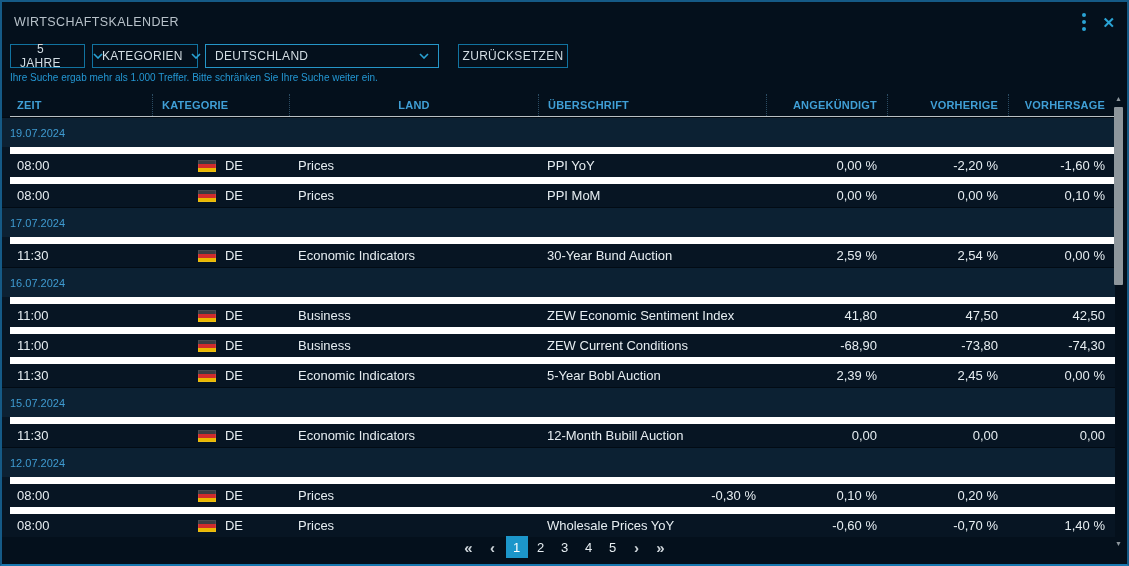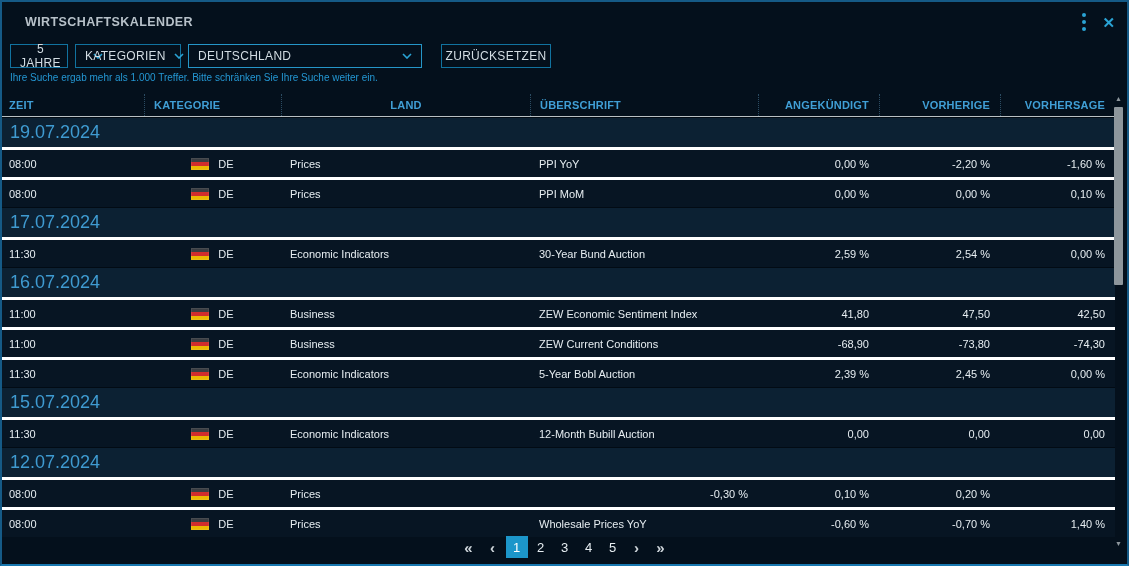--- a/index.html
+++ b/index.html
@@ -5,54 +5,54 @@
   html,body{margin:0;padding:0;background:#000;}
   .widget{
     position:relative;width:1129px;height:566px;box-sizing:border-box;
     background:var(--background);border:2px solid var(--panel-border);
     border-bottom-color:#1878b0;
     font-family:"Liberation Sans",sans-serif;color:var(--row-text);
     overflow:hidden;
   }
   
   .titlebar{position:absolute;top:0;left:0;right:0;height:40px;display:flex;align-items:center;}
-  .title{padding-left:23px;font-size:12.5px;font-weight:bold;letter-spacing:.4px;color:var(--title-text);}
+  .title{padding-left:12px;font-size:12.5px;font-weight:normal;letter-spacing:.4px;color:var(--title-text);}
   .titlebar-actions{margin-left:auto;display:flex;align-items:center;gap:14px;padding-right:12px;}
   .kebab{display:flex;flex-direction:column;align-items:center;cursor:pointer;padding:2px;}
   .kebab i{width:4px;height:4px;border-radius:50%;background:var(--accent);margin:1.5px 0;}
   .close{color:var(--accent);font-size:15px;font-weight:bold;cursor:pointer;line-height:1;}
   
   .filterbar{position:absolute;top:42px;left:8px;display:flex;gap:7px;}
   .filter-btn,.reset-btn{
     box-sizing:border-box;height:24px;background:transparent;
     border:1px solid var(--filter-border);color:#d3dde3;
     font-family:"Liberation Sans",sans-serif;font-size:12px;letter-spacing:.3px;
     display:flex;align-items:center;justify-content:space-between;
     padding:0 9px;cursor:pointer;
   }
-  .filter-btn.w1{width:58px;gap:24px;} .filter-btn.w2{width:106px;}
+  .filter-btn.w1{width:75px;gap:24px;} .filter-btn.w2{width:106px;}
   .filter-btn.country{width:234px;border-color:var(--filter-border-active);}
   .reset-btn{width:110px;justify-content:center;margin-left:12px;}
   .chev{flex:none;margin-left:8px;}
   
   .notice{position:absolute;top:70px;left:8px;font-size:10px;color:var(--notice-text);}
   
   .table{position:absolute;top:92px;left:0;width:1113px;}
-  .grid{display:grid;grid-template-columns:142px 137px 249px 228px 121px 121px minmax(0,1fr);align-items:center;}
+  .grid{display:grid;grid-template-columns:142px 137px 249px 228px 121px 121px minmax(0,1fr);align-items:center;margin-left:8px;}
   .thead{height:22px;border-bottom:1px solid #b9c0c4;}
   .th{font-size:11px;font-weight:bold;color:var(--header-text);letter-spacing:.2px;height:22px;display:flex;align-items:center;}
   .th.sep{border-left:1px dotted #2b4c63;}
   .al{justify-content:flex-start;padding-left:9px;}
   .ar{justify-content:flex-end;padding-right:10px;}
   .ac{justify-content:center;}
   .th.first{padding-left:7px;}
   .tbody{background:var(--row-bg);}
   .date-row{height:30px;display:flex;align-items:center;background:var(--date-row-bg);
-    border-top:1px solid #020b14;color:var(--date-text);font-size:18px;padding-left:8px;box-sizing:border-box;}
-  .event-row{height:30px;font-size:11px;border-top:3px solid #ffffff;box-sizing:border-box;cursor:pointer;}
+    border-top:1px solid #020b14;color:var(--date-text);font-size:11px;padding-left:8px;box-sizing:border-box;}
+  .event-row{height:30px;font-size:13px;border-top:7px solid #ffffff;box-sizing:border-box;cursor:pointer;}
   .cell{overflow:hidden;white-space:nowrap;}
   .c-time{padding-left:7px;}
   .c-land{display:flex;align-items:center;justify-content:center;gap:9px;}
   .c-cat,.c-head{padding-left:9px;}
   .c-num{text-align:right;padding-right:10px;}
   .flag{flex:none;width:18px;height:12px;display:inline-block;
     background:linear-gradient(to bottom,var(--flag-black) 0 33.3%,var(--flag-red) 33.3% 66.6%,var(--flag-gold) 66.6% 100%);
     box-shadow:0 0 0 1px rgba(255,255,255,.08) inset;}
   
   .scrollbar{position:absolute;top:93px;right:3px;width:11px;height:452px;}

